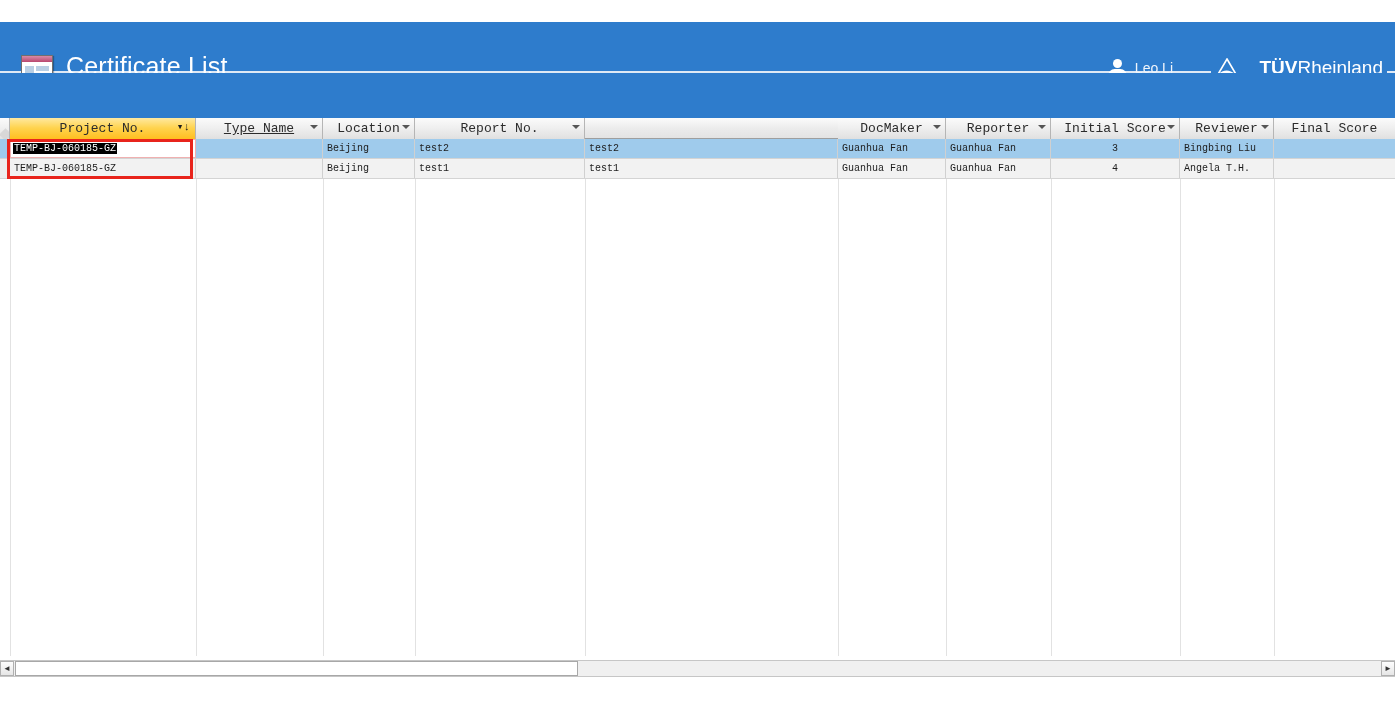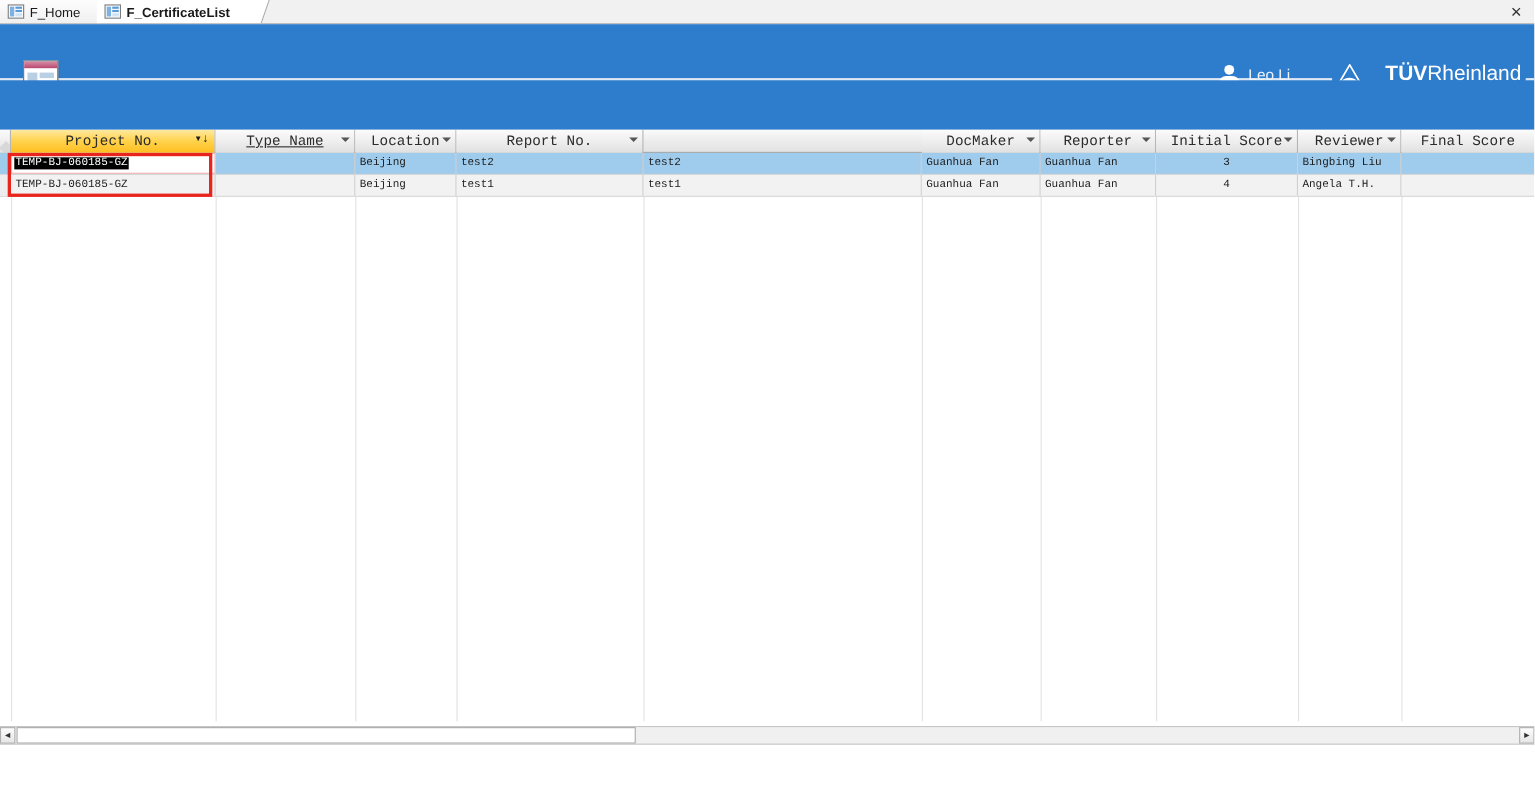--- a/index.html
+++ b/index.html
@@ -261,49 +261,29 @@
     display: flex; align-items: center; justify-content: center;
     box-shadow: 0 1px 1px rgba(0,0,0,.18);
   }
   .btn.disabled { color: #9fb9d5; cursor: default; }
 </style>
 </head>
 <body>
 
 <div class="app">
 
-  <div class="tabstrip">
-    <div class="tab tab-home">
-      <span class="tab-icon">
-        <i class="b1"></i>
-          <i class="b2"></i>
-          <i class="b3"></i>
-          <i class="b4"></i>
-      </span>
-      <span class="tab-label">F_Home</span>
-    </div>
-    <div class="tab tab-cert">
-      <span class="tab-icon">
-        <i class="b1"></i>
-          <i class="b2"></i>
-          <i class="b3"></i>
-          <i class="b4"></i>
-      </span>
-      <span class="tab-label">F_CertificateList</span>
-    </div>
-    <div class="tabstrip-close">✕</div>
-  </div>
 
   <div class="banner">
     <div class="banner-icon">
       <span class="cap"></span>
         <span class="sq"></span>
         <span class="l1"></span>
         <span class="l2"></span>
     </div>
+    <div class="banner-title">Certificate List</div>
 
     <div class="user-box">
       <span class="user-avatar">
         <span class="head"></span>
           <span class="body"></span>
       </span>
       <span class="user-name">Leo Li</span>
     </div>
 
     <div class="tuv-logo">

